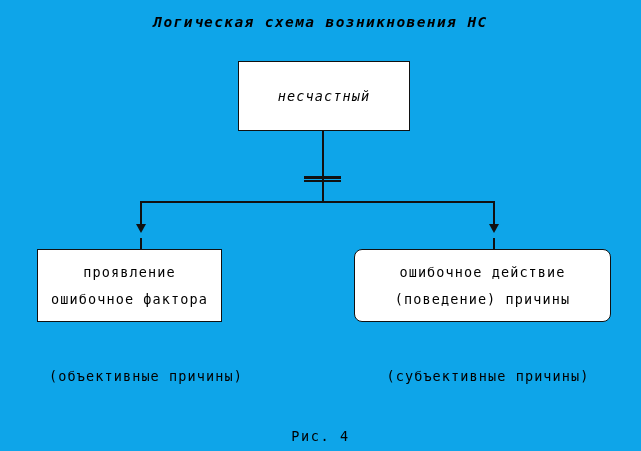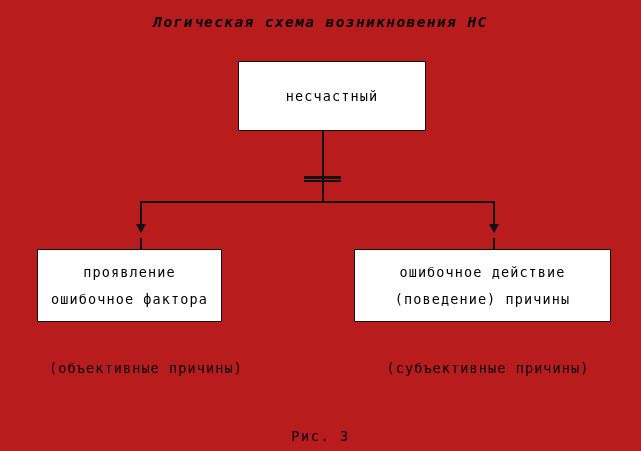--- a/index.html
+++ b/index.html
@@ -11,21 +11,21 @@
     width: 641px;
     height: 451px;
     font-family: "DejaVu Sans Mono", "Liberation Mono", monospace;
     color: #000000;
     overflow: hidden;
   }
   #canvas {
     position: relative;
     width: 641px;
     height: 451px;
-    background: #b91c1c;
+    background: #0ea5e9;
   }
 
   
   .diagram-title {
     position: absolute;
     left: 0;
     top: 14px;
     width: 641px;
     text-align: center;
     font-style: italic;
@@ -46,34 +46,36 @@
     align-items: center;
     justify-content: center;
     font-size: 13.5px;
     line-height: 1.95;
     letter-spacing: 1.1px;
     white-space: nowrap;
   }
   #box-accident {
     left: 238px;
     top: 61px;
-    width: 188px;
+    width: 172px;
     height: 70px;
+    font-style: italic;
   }
   #box-hazard {
     left: 37px;
     top: 249px;
     width: 185px;
     height: 73px;
   }
   #box-human {
     left: 354px;
     top: 249px;
     width: 257px;
     height: 73px;
+    border-radius: 8px;
   }
   .node-line {
     display: block;
   }
 
   
   .conn {
     position: absolute;
     background: #111111;
   }
@@ -144,21 +146,21 @@
   #stub-right {
     left: 493px;
     top: 238px;
     width: 2px;
     height: 12px;
   }
 
   
   .caption {
     position: absolute;
-    top: 360px;
+    top: 368px;
     font-size: 13.5px;
     letter-spacing: 1.1px;
     white-space: nowrap;
     text-align: center;
   }
   #caption-objective {
     left: 10px;
     width: 272px;
   }
   #caption-subjective {
@@ -209,15 +211,15 @@
   </div>
 
   <div class="node-box" id="box-human">
     <span class="node-line">ошибочное действие</span>
     <span class="node-line">(поведение) причины</span>
   </div>
 
   <div class="caption" id="caption-objective">(объективные причины)</div>
   <div class="caption" id="caption-subjective">(субъективные причины)</div>
 
-  <div id="figure-label">Рис. 3</div>
+  <div id="figure-label">Рис. 4</div>
 
 </div>
 
 </body></html>

